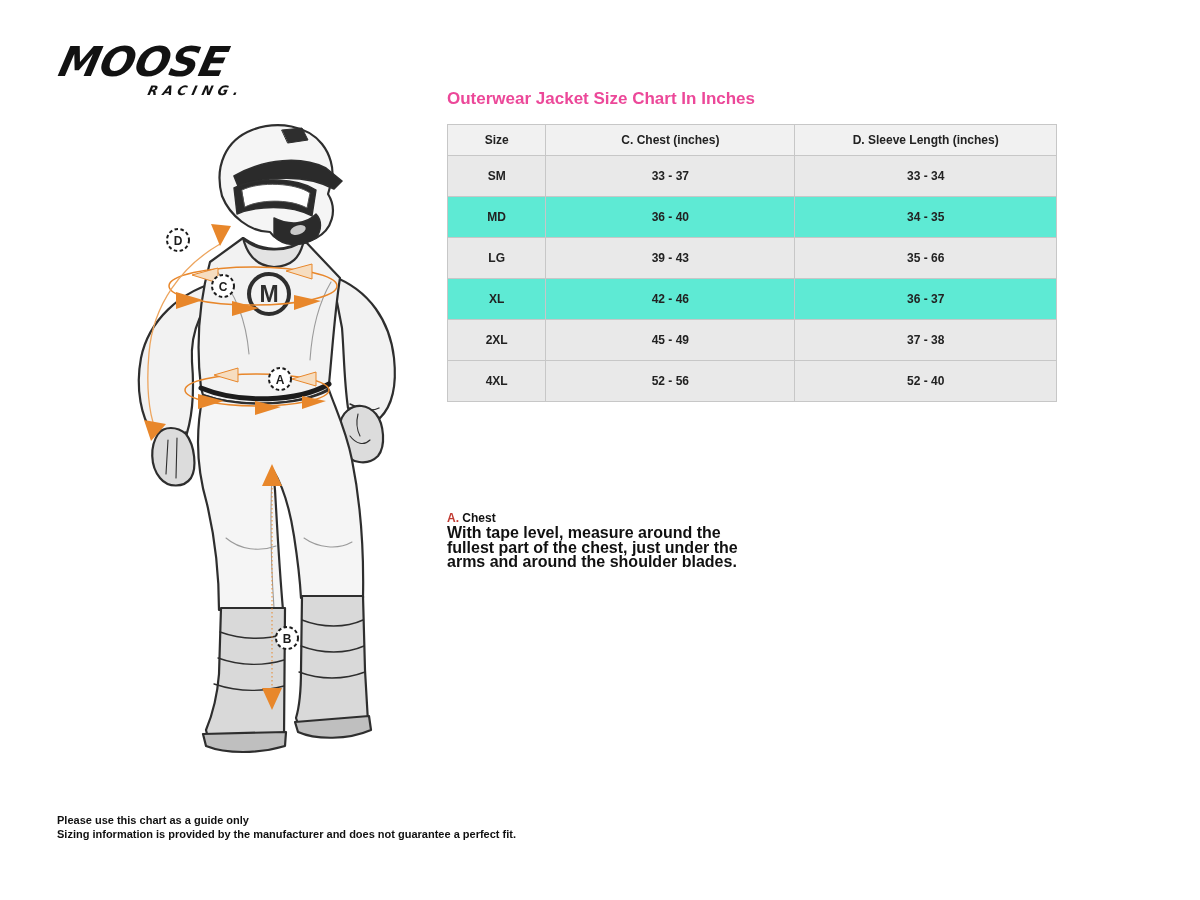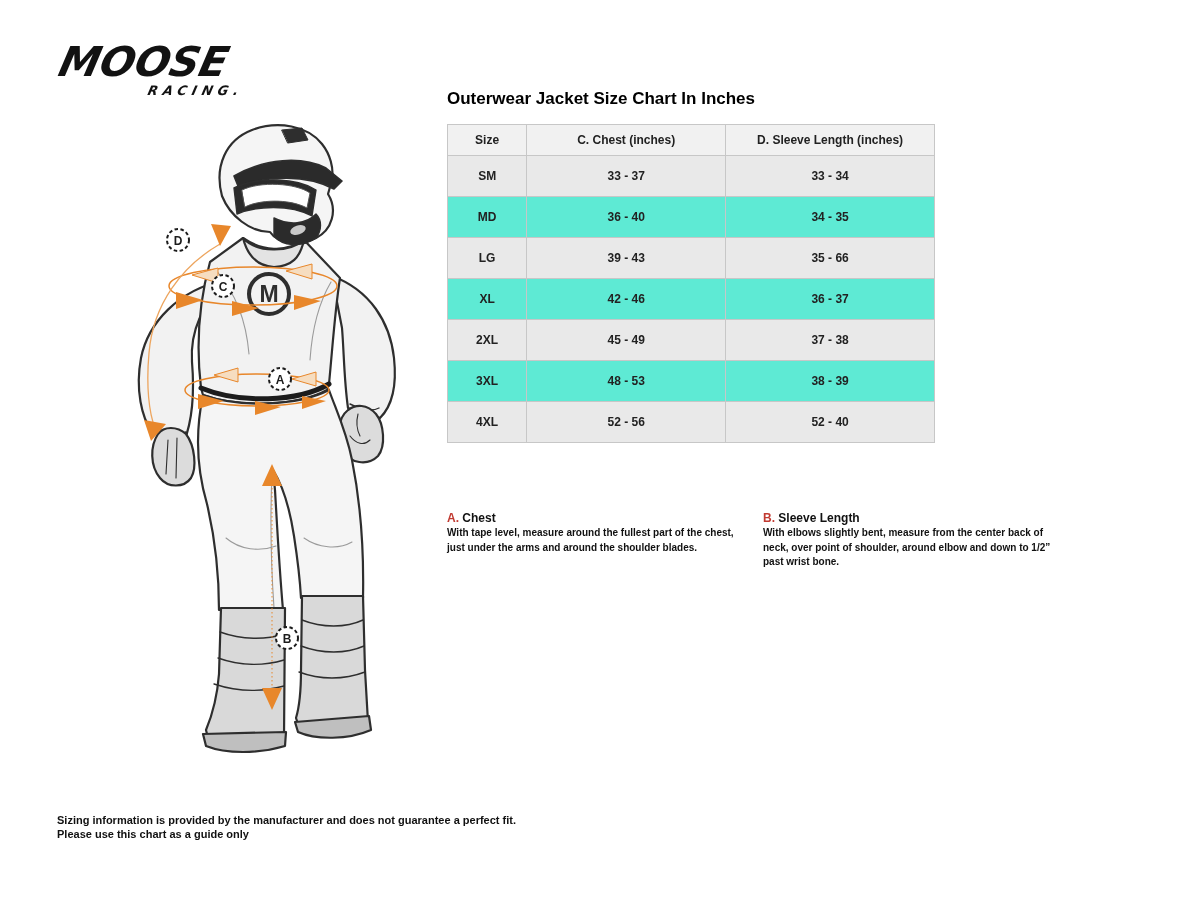--- a/index.html
+++ b/index.html
@@ -7,38 +7,38 @@
         font-family:"Liberation Sans",sans-serif;color:#1a1a1a;}
 
   
   .logo{position:absolute;left:58px;top:44px;width:190px;transform:skewX(-13deg);color:#121212;}
   .logo-top{font-family:"DejaVu Sans",sans-serif;font-weight:bold;font-style:italic;
             font-size:41px;line-height:0.92;letter-spacing:0px;}
   .logo-bottom{font-family:"DejaVu Sans",sans-serif;font-weight:bold;font-style:italic;
                font-size:13px;letter-spacing:5px;text-align:right;margin-top:1px;}
 
   
-  .chart-title{position:absolute;left:447px;top:89px;font-size:17px;font-weight:bold;color:#000000;}
-
-  
-  .size-table{position:absolute;left:447px;top:124px;width:488px;border-collapse:collapse;
+  .chart-title{position:absolute;left:447px;top:89px;font-size:17px;font-weight:bold;color:#ec4899;}
+
+  
+  .size-table{position:absolute;left:447px;top:124px;width:610px;border-collapse:collapse;
               font-size:12px;font-weight:bold;color:#222;}
   .size-table th,.size-table td{border:1px solid #c7c7c7;text-align:center;vertical-align:middle;padding:0;}
   .size-table th{height:30px;background:#f1f1f1;font-weight:bold;}
   .size-table td{height:40px;background:#5eead4;}
   .size-table tr.alt td{background:#e9e9e9;}
 
   
   .measure{position:absolute;left:447px;top:511px;width:660px;}
   .measure-heading{font-size:17px;font-weight:bold;margin:0 0 9px 0;color:#161616;}
   .m-cols{display:flex;gap:14px;}
   .m-col{width:302px;}
   .m-title{font-size:12px;font-weight:bold;margin-bottom:1px;color:#111;}
   .m-letter{color:#c13a31;}
-  .m-text{font-size:10px;line-height:14.5px;font-weight:600;color:#111;}
+  .m-text{font-size:16px;line-height:14.5px;font-weight:600;color:#111;}
 
   
   .footer{position:absolute;left:57px;top:814px;font-size:11px;font-weight:bold;
           line-height:13.5px;color:#111;}
 
   
   .rider{position:absolute;left:50px;top:118px;width:390px;height:640px;}
   .rider svg{display:block;}
 </style>
 </head>
@@ -185,44 +185,35 @@
         <tr>
           <td>XL</td>
           <td>42 - 46</td>
           <td>36 - 37</td>
         </tr>
         <tr class="alt">
           <td>2XL</td>
           <td>45 - 49</td>
           <td>37 - 38</td>
         </tr>
-        <tr>
-          <td>3XL</td>
-          <td>48 - 53</td>
-          <td>38 - 39</td>
-        </tr>
         <tr class="alt">
           <td>4XL</td>
           <td>52 - 56</td>
           <td>52 - 40</td>
         </tr>
       </tbody>
   </table>
 
   <section class="measure">
     <div class="m-cols" id="measure-cols">
         <div class="m-col">
           <div class="m-title"><span class="m-letter">A. </span><span>Chest</span></div>
           <div class="m-text">With tape level, measure around the fullest part of the chest, just under the arms and around the shoulder blades.</div>
         </div>
-        <div class="m-col">
-          <div class="m-title"><span class="m-letter">B. </span><span>Sleeve Length</span></div>
-          <div class="m-text">With elbows slightly bent, measure from the center back of neck, over point of shoulder, around elbow and down to 1/2” past wrist bone.</div>
-        </div>
       </div>
   </section>
 
   <footer class="footer">
+    <div>Please use this chart as a guide only</div>
     <div>Sizing information is provided by the manufacturer and does not guarantee a perfect fit.</div>
-    <div>Please use this chart as a guide only</div>
   </footer>
 
 </div>
 
 </body></html>

